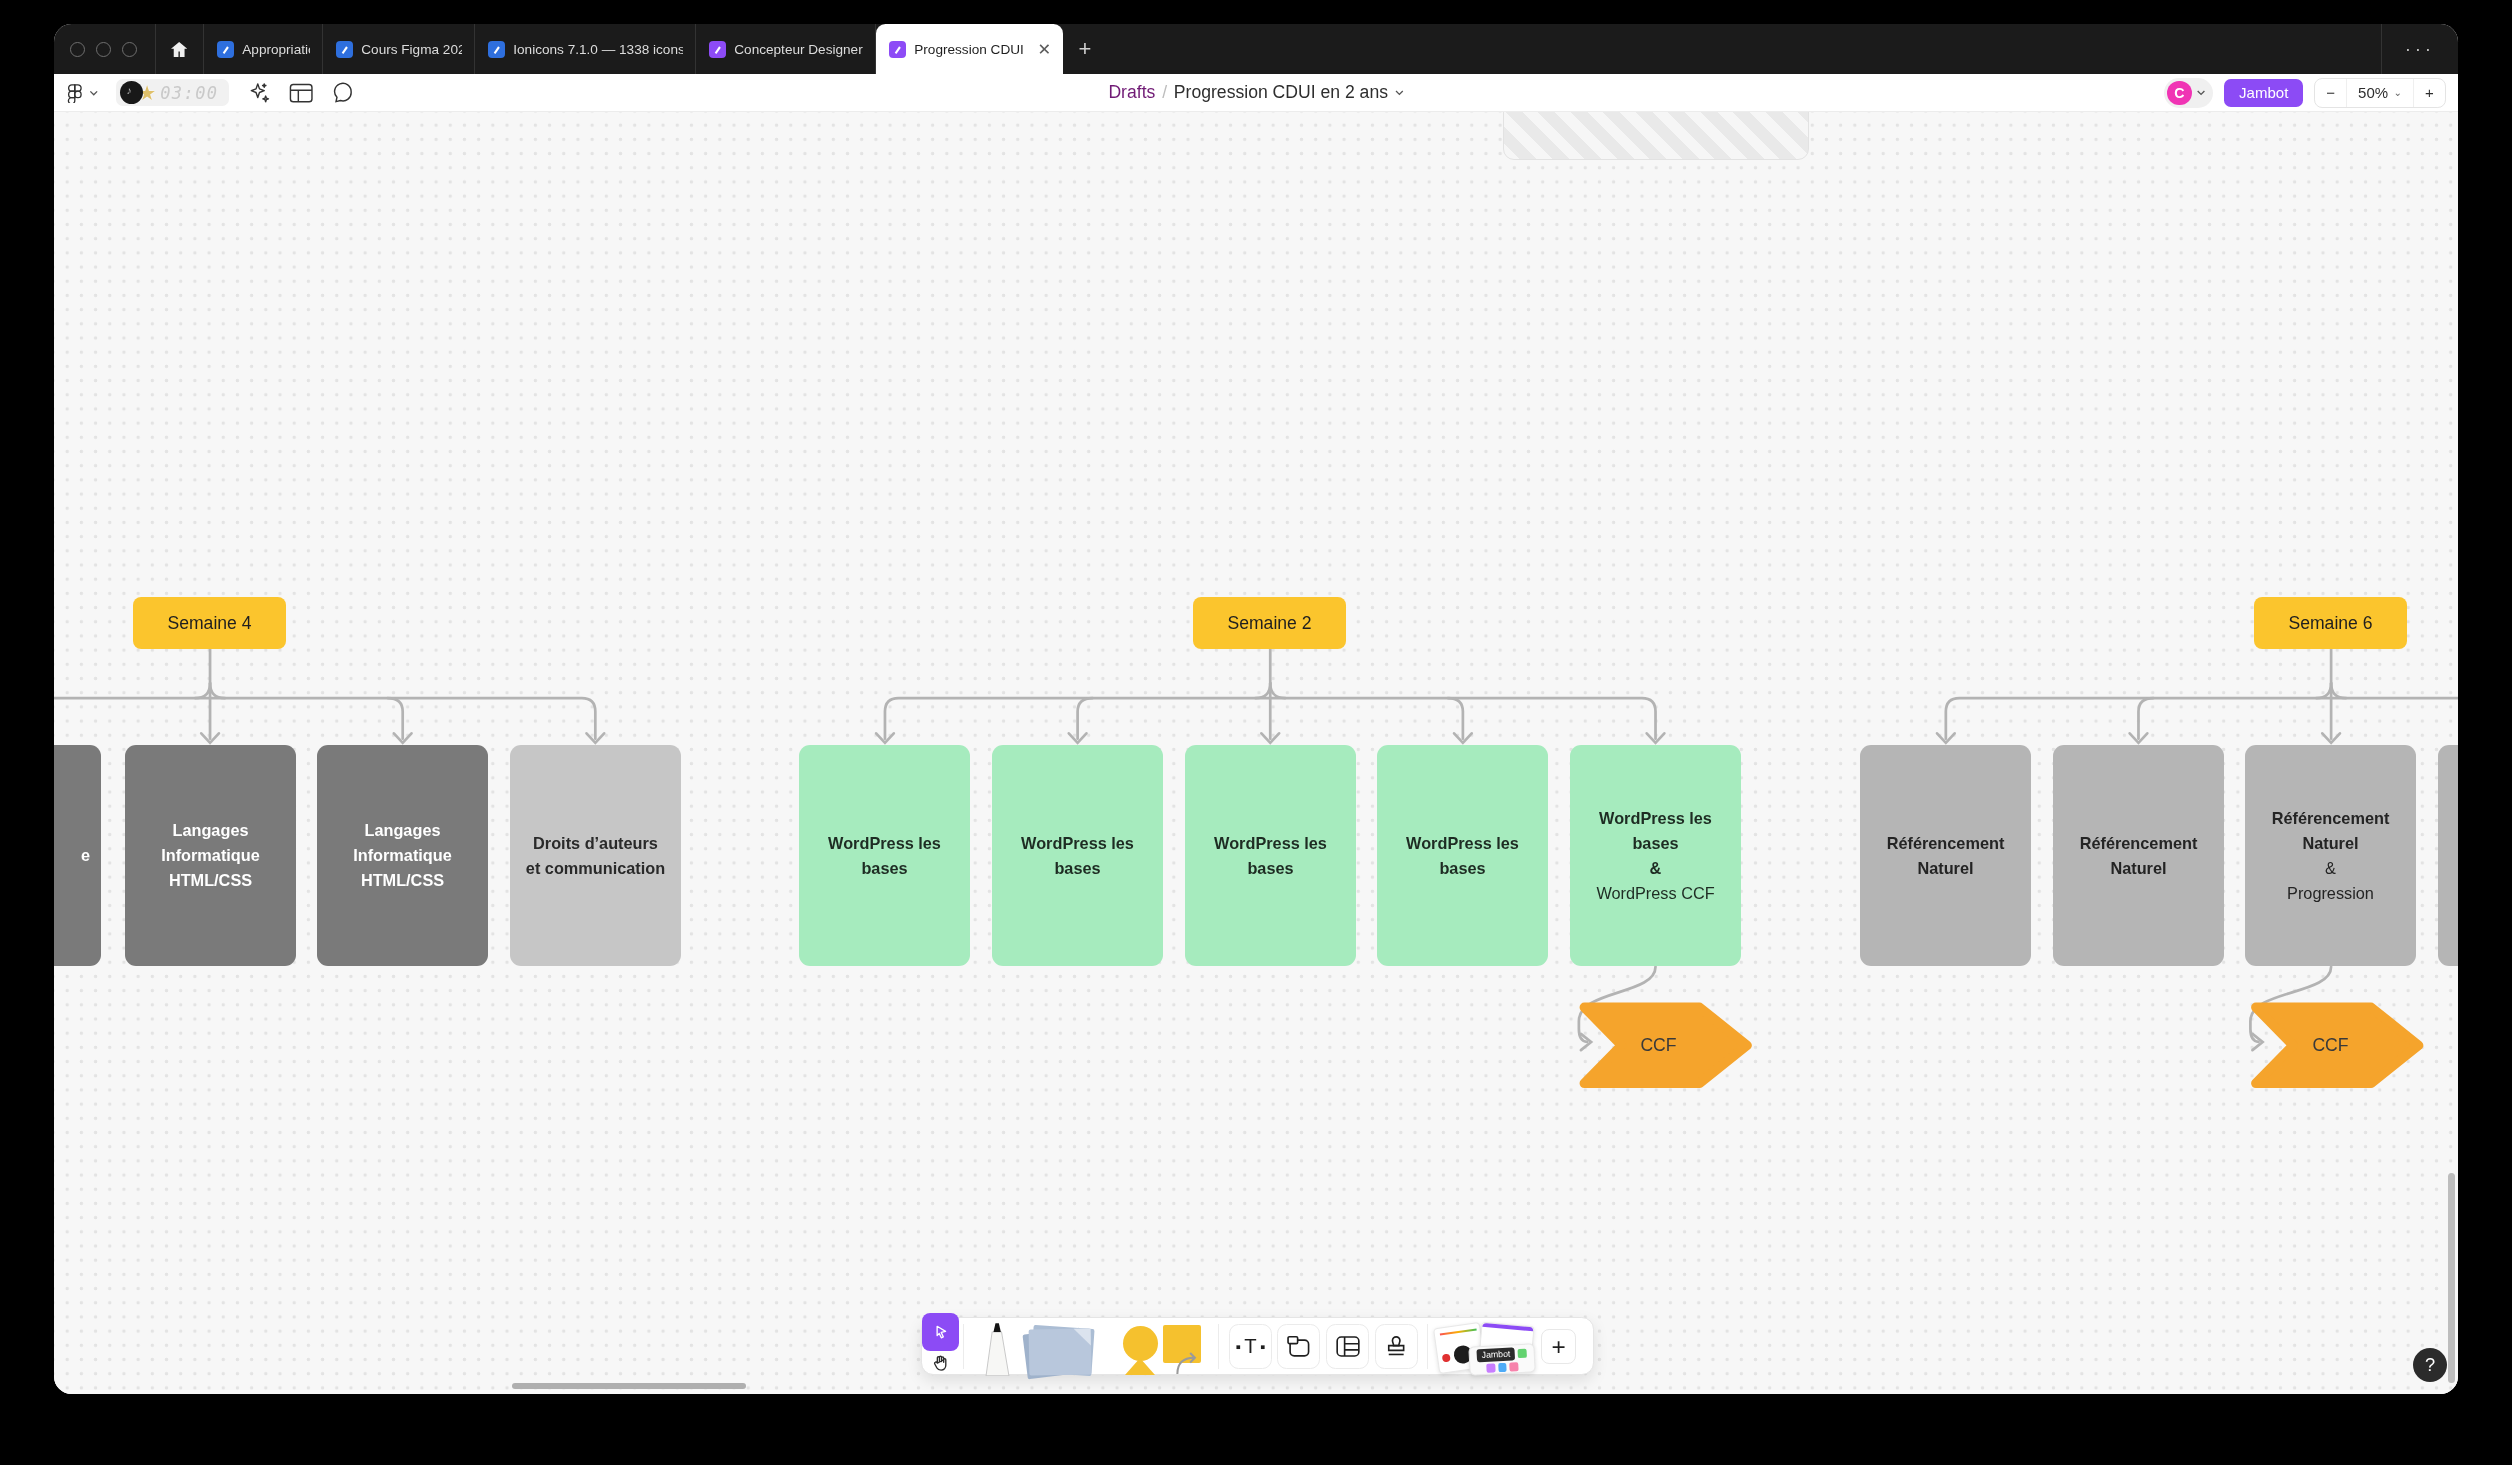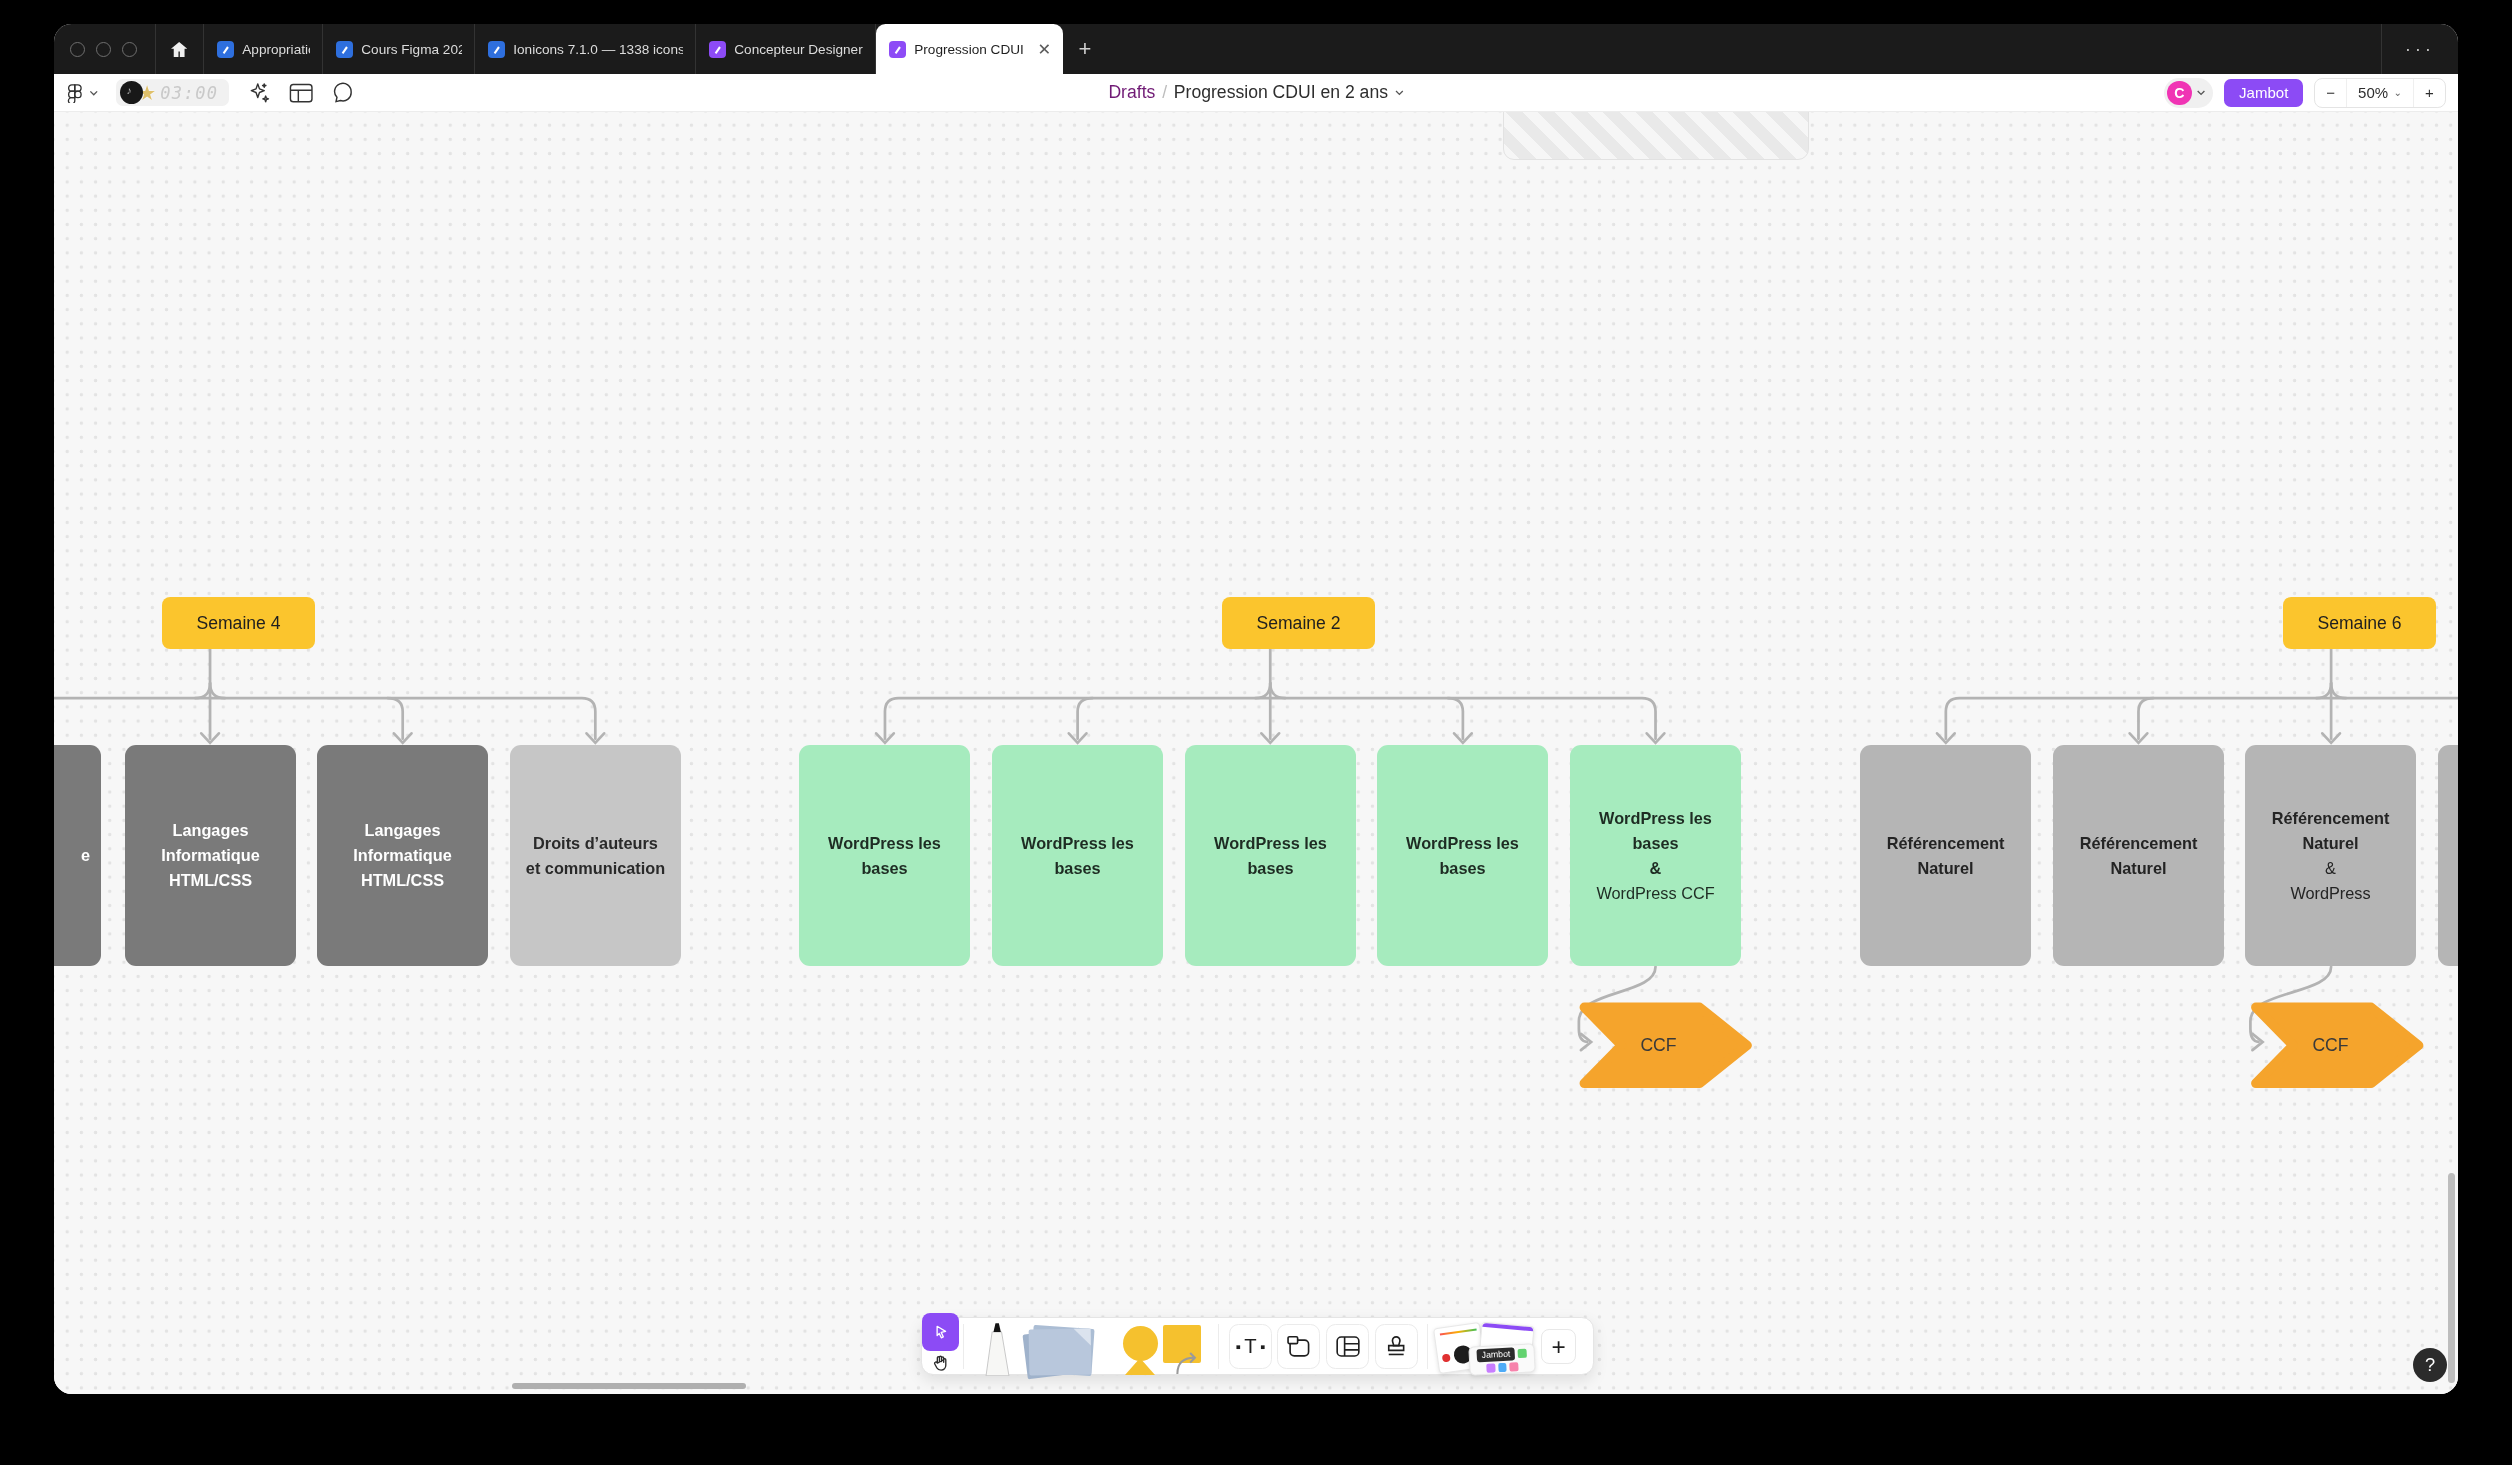--- a/index.html
+++ b/index.html
@@ -44,21 +44,21 @@
   .zoom-level{border-left:1px solid #efefef;border-right:1px solid #efefef;height:100%;}
   .chev{font-size:10.2px;color:#666;}
 
   
   .canvas{position:relative;height:1282px;background-color:#f7f7f7;
     background-image:radial-gradient(#e3e3e3 1.5px,transparent 2px);
     background-size:14.2px 14.2px;background-position:6.1px 6.1px;overflow:hidden;}
   .hatched{position:absolute;left:1449px;top:-8.1px;width:306px;height:56px;border:1.4px solid #e2e2e2;border-radius:0 0 11px 11px;box-sizing:border-box;
     background:repeating-linear-gradient(45deg,#f6f6f6 0 11px,#e9e9e9 11px 23px);}
   .conn-svg{position:absolute;left:0;top:0;}
-  .week{position:absolute;top:485px;height:52px;width:153px;border-radius:8.1px;display:flex;align-items:center;justify-content:center;font-size:17.6px;font-weight:500;color:#1f1f1f;margin-left:29px;}
+  .week{position:absolute;top:485px;height:52px;width:153px;border-radius:8.1px;display:flex;align-items:center;justify-content:center;font-size:17.6px;font-weight:500;color:#1f1f1f;}
   .block{position:absolute;top:633px;height:221px;width:171px;border-radius:11px;display:flex;flex-direction:column;justify-content:center;align-items:center;text-align:center;font-size:16.3px;font-weight:700;line-height:25px;box-sizing:border-box;padding:0 9.5px;}
   .block .sec{font-weight:400;}
   .block.partial-left{align-items:flex-end;padding-right:11px;}
   .ccf-label{position:absolute;top:895px;height:76px;width:149px;display:flex;align-items:center;justify-content:center;font-size:17.6px;font-weight:500;color:#3a3a3a;}
 
   .vscroll{position:absolute;right:2.7px;top:1061px;width:7.5px;height:210px;border-radius:4.1px;background:#bdbdbd;}
   .hscroll{position:absolute;left:458px;top:1271px;width:234px;height:6.1px;border-radius:3.4px;background:#afafaf;}
   .help-btn{position:absolute;left:2359px;top:1236px;width:34px;height:34px;border-radius:50%;background:#2b2b2b;color:#fff;font-size:18.3px;display:flex;align-items:center;justify-content:center;}
 
   
@@ -300,21 +300,21 @@
           <div>Naturel</div>
         </div>
         <div class="block" style="left: 1999px; width: 171px; background: rgb(181, 181, 181); color: rgb(36, 36, 36);">
           <div>Référencement</div>
           <div>Naturel</div>
         </div>
         <div class="block" style="left: 2191px; width: 171px; background: rgb(181, 181, 181); color: rgb(36, 36, 36);">
           <div>Référencement</div>
           <div>Naturel</div>
           <div class="sec">&amp;</div>
-          <div class="sec">WordPress</div>
+          <div class="sec">Progression</div>
         </div>
         <div class="block" style="left: 2384px; width: 171px; background: rgb(181, 181, 181); color: rgb(36, 36, 36);"></div>
       </div>
 
     <div class="fj">
       <div class="fj-select">
         <svg width="17.6" height="17.6" viewBox="0 0 24 24">
             <path d="M7 4.5 18.5 11.5 12.6 12.9 15.4 18.9 12.7 20.2 9.9 14.2 7 17.2Z" fill="none" stroke="#fff" stroke-width="1.8" stroke-linejoin="round"></path>
           </svg>
       </div>

